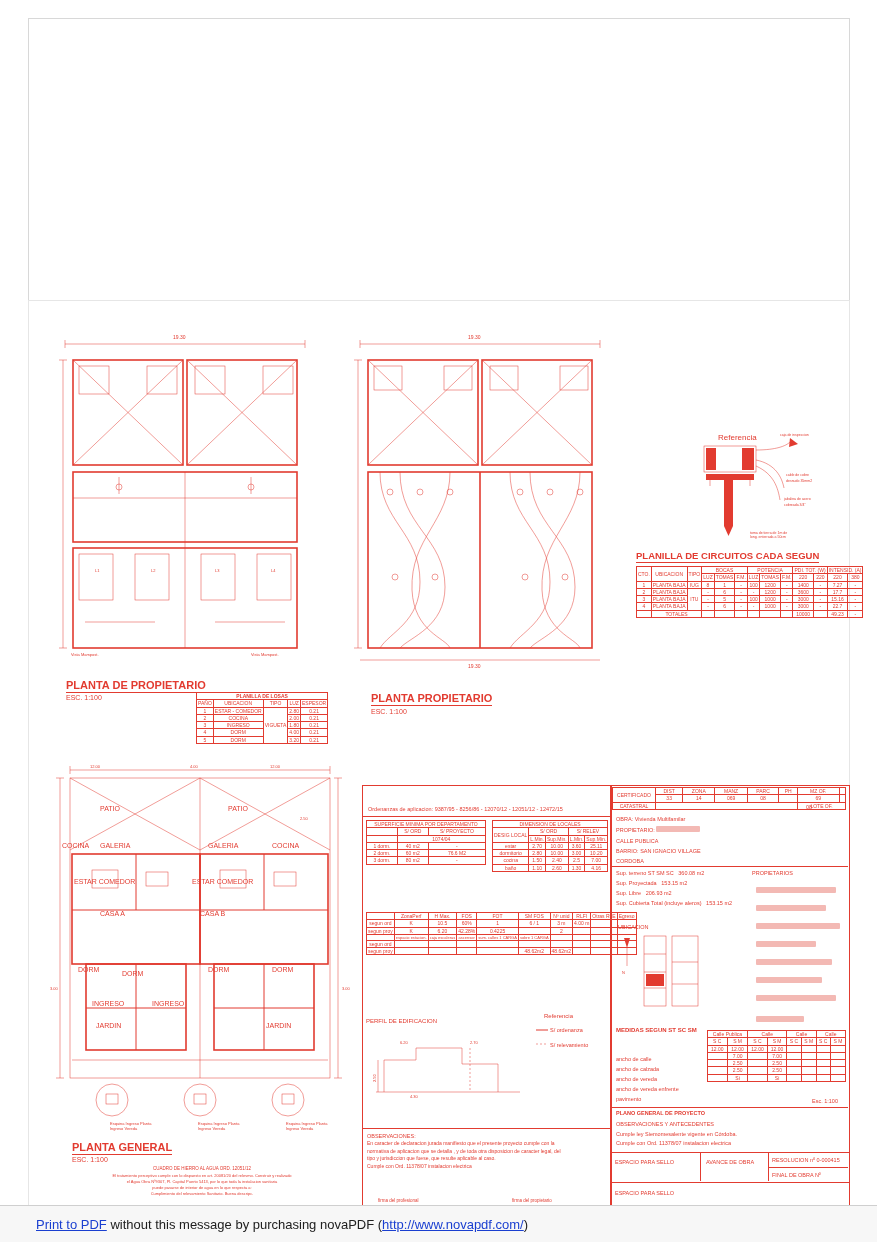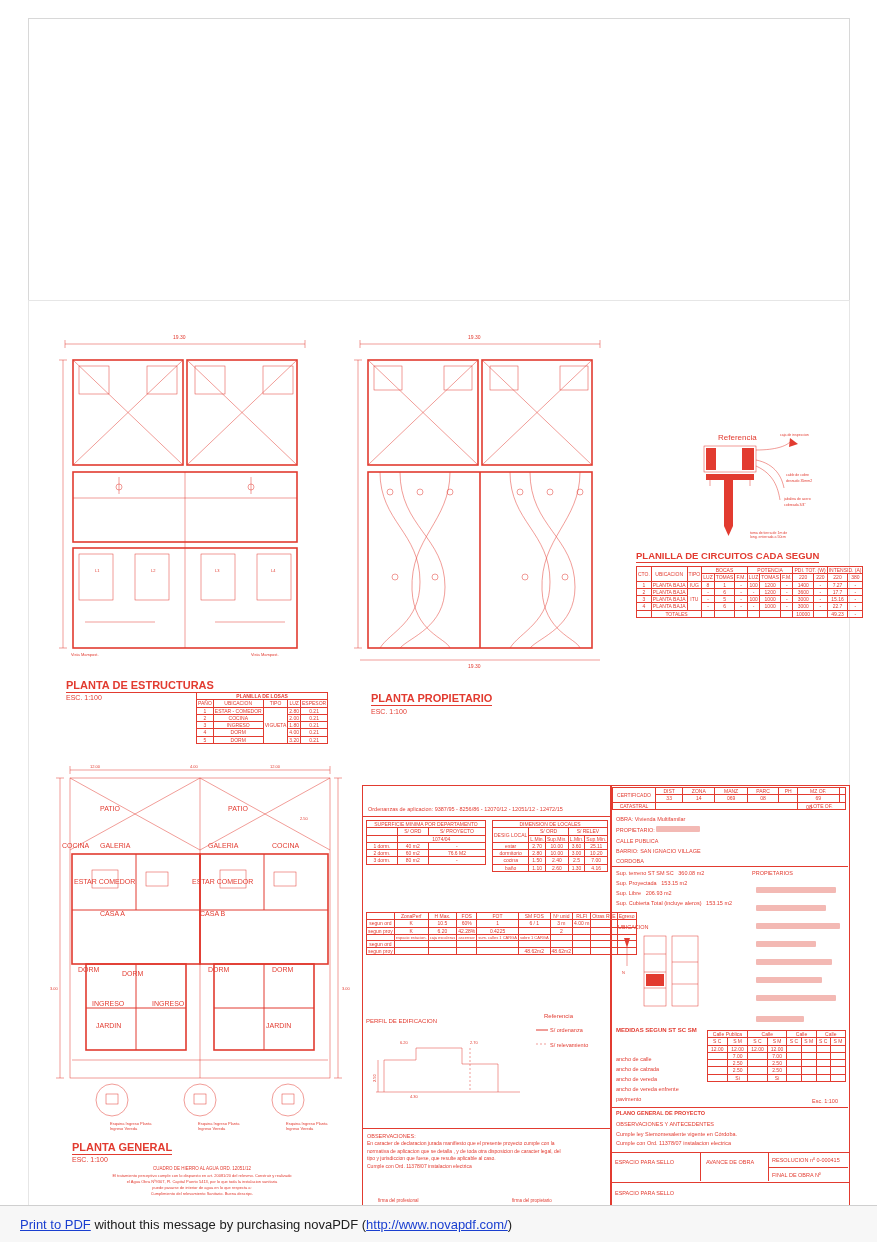--- a/index.html
+++ b/index.html
@@ -9,21 +9,21 @@
   .innerframe{position:absolute;left:28px;top:300px;width:820px;height:910px;border:1px solid #e6e6e6;}
   .thin{stroke:#e23b30;stroke-width:.5;fill:none;}
   .thick{stroke:#e23b30;stroke-width:1.6;fill:none;}
   .med{stroke:#e23b30;stroke-width:1;fill:none;}
   .lbl{position:absolute;font-size:7px;color:#e23b30;white-space:nowrap;}
   .title{position:absolute;font-size:11px;color:#e23b30;font-weight:bold;border-bottom:1.4px solid #e23b30;padding-bottom:1px;white-space:nowrap;}
   .sub{position:absolute;font-size:7px;color:#e23b30;white-space:nowrap;}
   .tbl{position:absolute;border-collapse:collapse;font-size:5px;color:#e23b30;}
   .tbl td,.tbl th{border:.5px solid #e23b30;padding:0 1px;font-weight:normal;text-align:center;line-height:1.25;white-space:nowrap;}
   .footer{position:absolute;left:0;bottom:0;width:877px;height:36px;background:#f7f7f7;border-top:1px solid #cfcfcf;display:flex;align-items:center;}
-  .footer-inner{font-size:13px;color:#202020;padding-left:20px;font-family:"Liberation Sans",sans-serif;}
+  .footer-inner{font-size:13px;color:#202020;padding-left:36px;font-family:"Liberation Sans",sans-serif;}
   .footer-inner a{color:#1a3fd0;text-decoration:underline;}
   .blk{position:absolute;border:.6px solid #e23b30;}
   .redact{background:#f3b9b4;display:inline-block;height:6px;border-radius:1px;}
   .celltext{position:absolute;font-size:5.5px;color:#e23b30;line-height:1.45;white-space:nowrap;}
   .obs{position:absolute;font-size:5px;color:#e23b30;line-height:1.5;}
   svg{position:absolute;overflow:visible;}
 </style>
 </head>
 <body>
 
@@ -69,21 +69,21 @@
       <text x="96" y="250" font-size="4" fill="#e23b30" stroke="none">L2</text>
       <text x="160" y="250" font-size="4" fill="#e23b30" stroke="none">L3</text>
       <text x="216" y="250" font-size="4" fill="#e23b30" stroke="none">L4</text>
       <text x="16" y="334" font-size="4" fill="#e23b30" stroke="none">Vista  Mampost.</text>
       <text x="196" y="334" font-size="4" fill="#e23b30" stroke="none">Vista  Mampost.</text>
       <line x1="8" y1="38" x2="8" y2="326"></line>
       <line x1="4" y1="38" x2="12" y2="38"></line>
         <line x1="4" y1="326" x2="12" y2="326"></line>
     </g>
   </svg>
-  <div class="title" style="left:66px;top:679px;">PLANTA DE ESTRUCTURAS</div>
+  <div class="title" style="left:66px;top:679px;">PLANTA DE PROPIETARIO</div>
   <div class="sub" style="left:66px;top:694px;">ESC. 1:100</div>
 
   <table class="tbl" style="left:196px;top:692px;">
     <tbody>
         <tr>
           <td colspan="5" style="font-weight:bold;">PLANILLA DE LOSAS</td>
         </tr>
     <tr>
       <td>PAÑO</td>
       <td>UBICACION</td>

